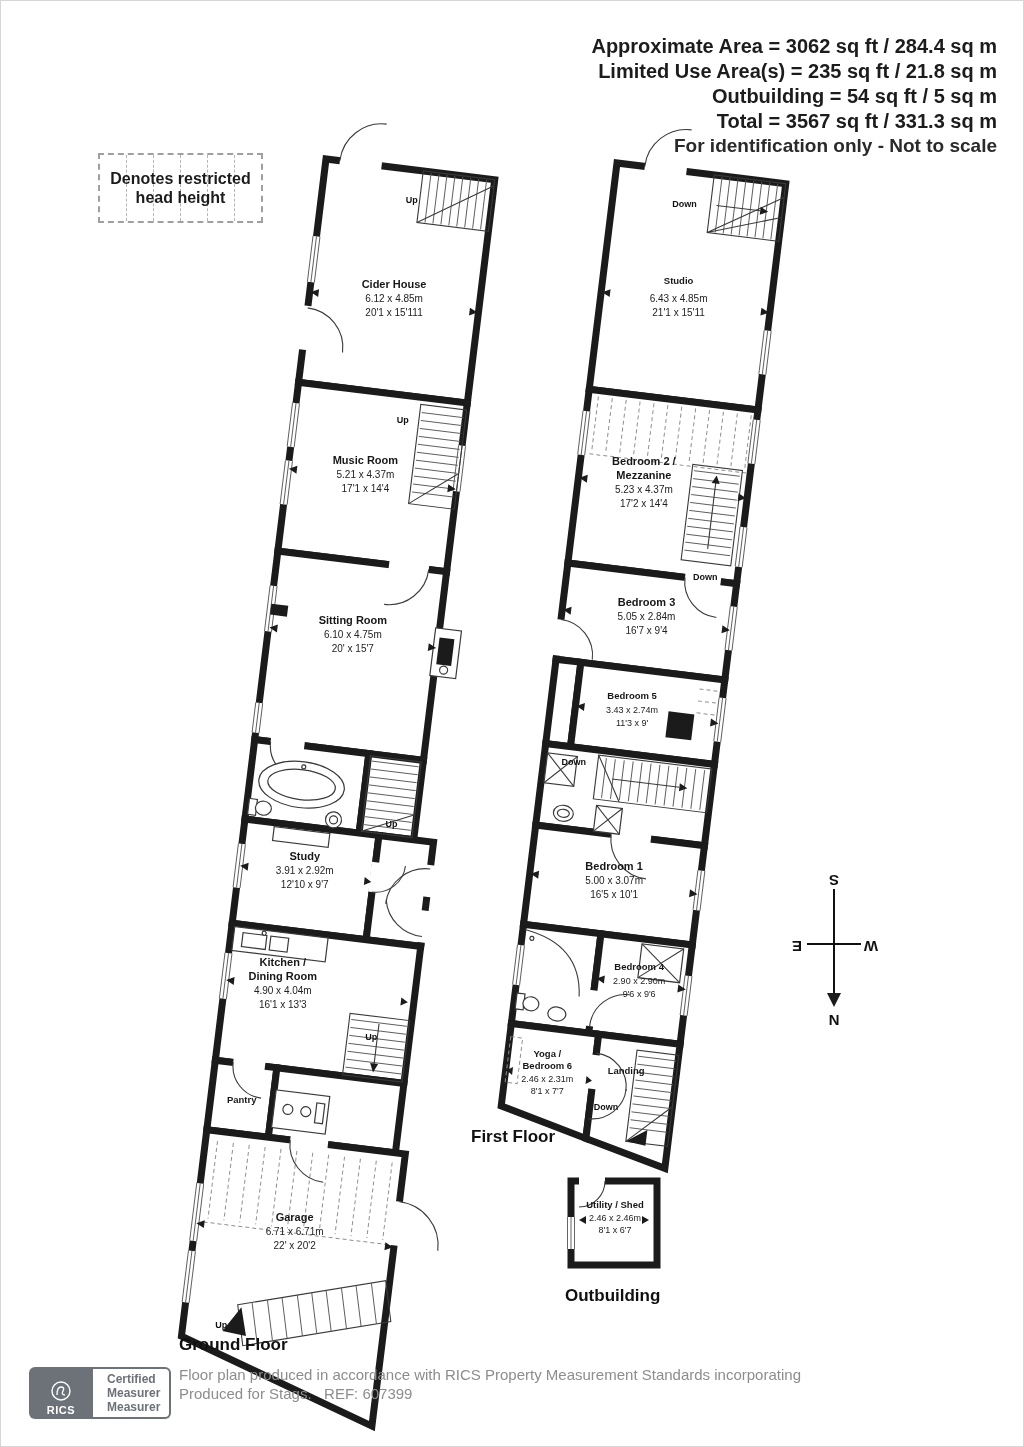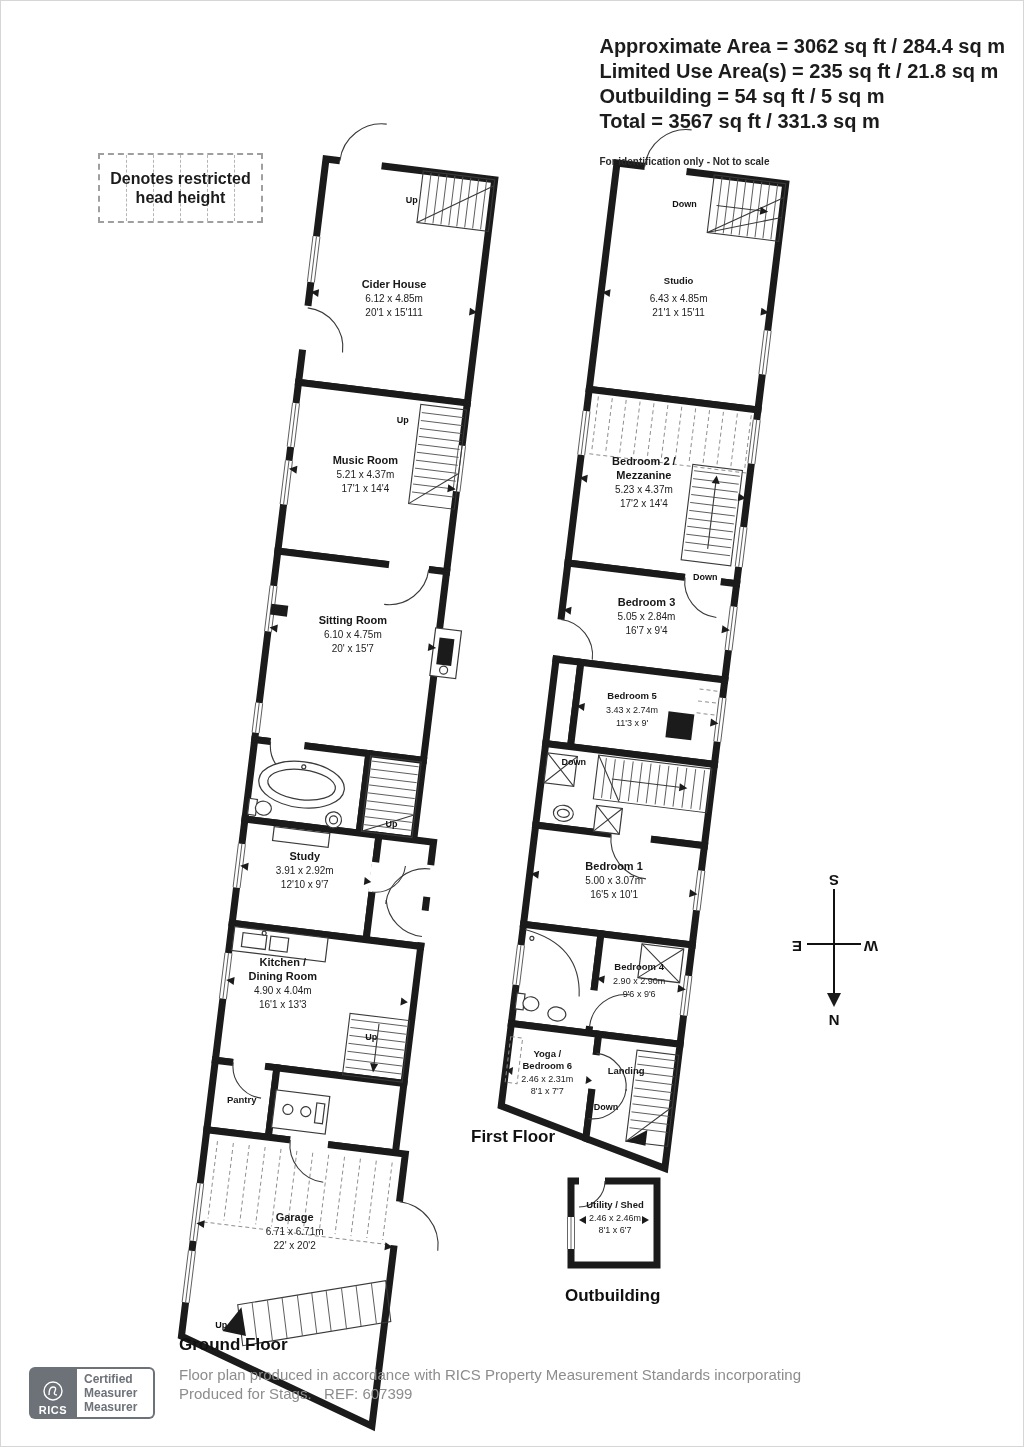--- a/index.html
+++ b/index.html
@@ -19,42 +19,42 @@
   .fx{fill:#ffffff;stroke:#3a3a3a;stroke-width:1.2;}
   text.rn{font-weight:bold;font-size:11px;fill:#171717;text-anchor:middle;}
   text.rd{font-size:10px;fill:#222;text-anchor:middle;}
   text.rn2{font-weight:bold;font-size:9.5px;fill:#171717;text-anchor:middle;}
   text.rd2{font-size:9px;fill:#222;text-anchor:middle;}
   text.st{font-weight:bold;font-size:9px;fill:#111;text-anchor:middle;}
   text.fl{font-weight:bold;font-size:17px;fill:#101010;}
   text.cp{font-weight:bold;font-size:15px;fill:#111;text-anchor:middle;}
 
   
-  .area-block{position:absolute;top:33px;right:18px;}
+  .area-block{position:absolute;top:33px;right:26px;text-align:right;}
   .area-line{font-weight:bold;font-size:20px;color:#1c1c1c;line-height:25px;white-space:nowrap;}
-  .area-note{font-weight:600;font-size:10px;color:#2a2a2a;margin-top:22px;}
+  .area-note{font-weight:600;font-size:19px;color:#2a2a2a;margin-top:1px;}
 
   
   .legend{position:absolute;left:97px;top:152px;width:165px;height:70px;
           border:2px dashed #9f9f9f;box-sizing:border-box;display:flex;
           align-items:center;justify-content:center;}
   .legend-cols{position:absolute;inset:0;display:flex;}
   .legend-cols div{flex:1;border-right:1px dashed #b5b5b5;}
   .legend-cols div:last-child{border-right:none;}
   .legend-text{position:relative;font-weight:bold;font-size:16px;color:#1c1c1c;
                text-align:center;line-height:19px;}
 
   
   .badge{position:absolute;left:28px;top:1366px;height:52px;display:flex;}
-  .badge-dark{width:48px;background:#6d7178;border-radius:6px 0 0 6px;display:flex;
+  .badge-dark{width:64px;background:#6d7178;border-radius:6px 0 0 6px;display:flex;
               flex-direction:column;align-items:center;justify-content:flex-end;padding-bottom:3px;}
   .badge-dark .rics-word{color:#fff;font-weight:bold;font-size:11px;letter-spacing:.5px;}
   .badge-light{width:78px;border:2px solid #6d7178;border-left:none;border-radius:0 6px 6px 0;
                box-sizing:border-box;display:flex;flex-direction:column;justify-content:center;
-               padding-left:7px;}
+               padding-left:14px;}
   .badge-light span{font-weight:bold;font-size:12px;color:#6d7178;line-height:14px;}
   .footer-text{position:absolute;left:178px;top:1364px;font-size:15px;color:#8d8d8d;line-height:19px;}
 </style>
 </head>
 <body>
 
 <div class="page">
 
 <svg class="plan-svg" width="1024" height="1447" viewBox="0 0 1024 1447">
 

